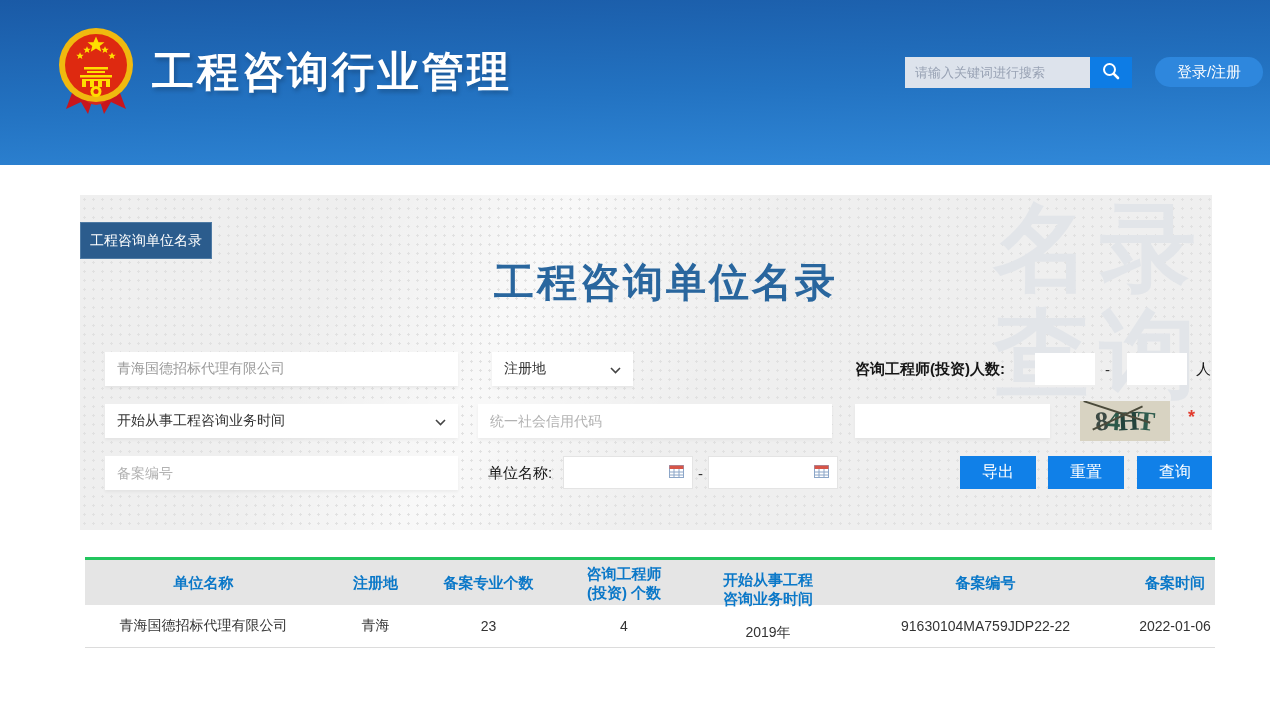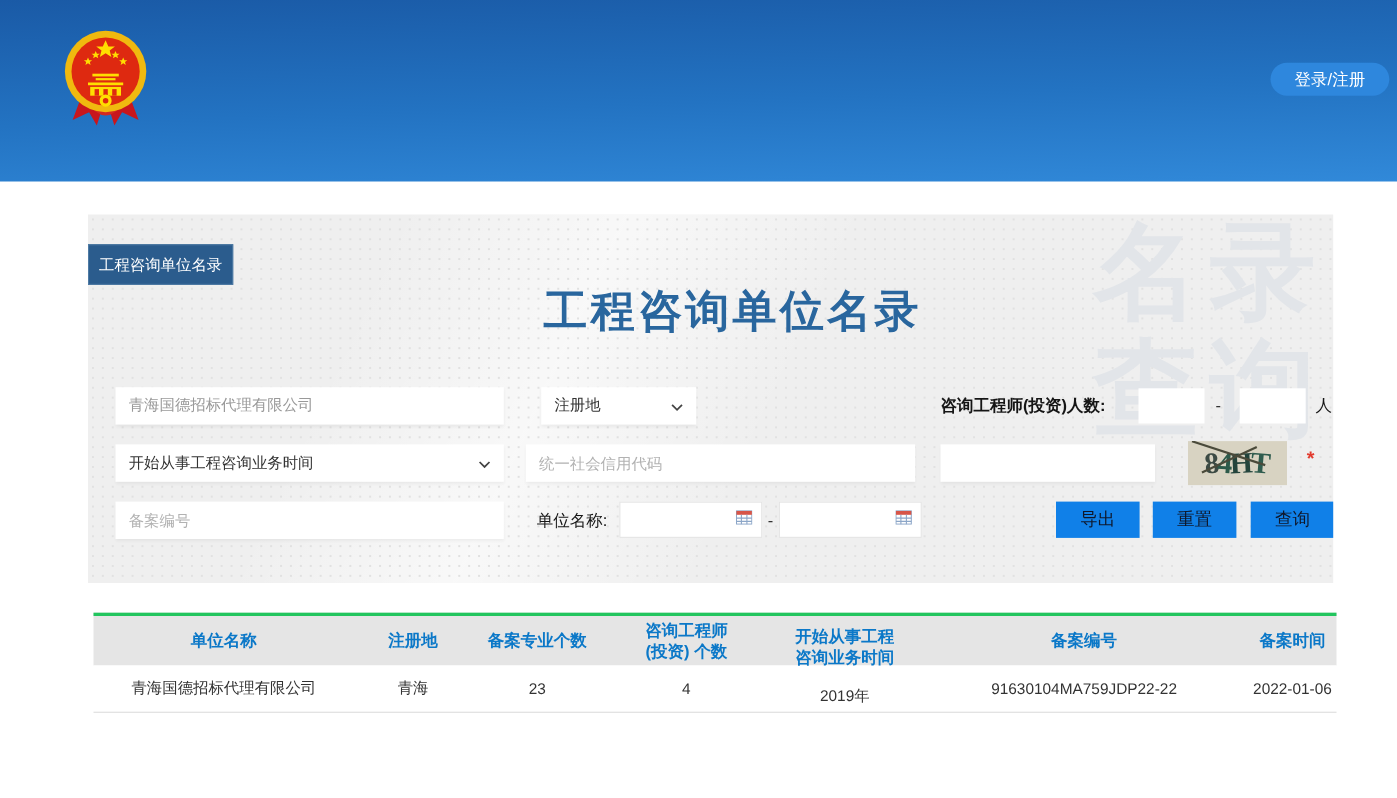--- a/index.html
+++ b/index.html
@@ -89,21 +89,21 @@
   .captcha span { font-size:27px; font-weight:bold; font-family:"Liberation Serif", serif; }
   .captcha span:nth-child(1) { color:#3c4a44; transform:rotate(-6deg); }
   .captcha span:nth-child(2) { color:#2c5a4a; transform:rotate(4deg); margin-left:-2px; }
   .captcha span:nth-child(3) { color:#23443c; transform:rotate(-3deg); margin-left:-2px; }
   .captcha span:nth-child(4) { color:#2f5c4e; transform:rotate(5deg); margin-left:-3px; }
   .cap-line { position:absolute; background:#4a4a3a; height:1.5px; }
   .cap-line.l1 { width:70px; left:2px; top:10px; transform:rotate(18deg); }
   .cap-line.l2 { width:55px; left:10px; top:16px; transform:rotate(-25deg); }
   .req { font-size:18px; color:#e23b2e; font-weight:bold; }
   .btn {
-    width:76px; height:33px; border:none; background:#1080e8; color:#0f172a;
+    width:76px; height:33px; border:none; background:#1080e8; color:#ffffff;
     font-size:16px; cursor:pointer; font-family:inherit;
   }
   
   .table { position:absolute; left:85px; top:557px; width:1130px; }
   .thead {
     display:flex; align-items:center; height:48px;
     background:#e5e5e5; border-top:3px solid #22c55e;
   }
   .th {
     font-size:15px; font-weight:bold; color:#0b78c8; text-align:center;
@@ -137,21 +137,33 @@
       <rect x="30" y="46" width="18" height="2" fill="#ffde00"></rect>
       <rect x="23" y="50" width="32" height="2.5" fill="#ffde00"></rect>
       <rect x="25" y="54" width="28" height="8" fill="#ffde00"></rect>
       <rect x="29" y="56" width="4" height="6" fill="#de2910"></rect>
       <rect x="37" y="56" width="4" height="6" fill="#de2910"></rect>
       <rect x="45" y="56" width="4" height="6" fill="#de2910"></rect>
       <circle cx="39" cy="66.5" r="5.5" fill="#ffde00"></circle>
       <circle cx="39" cy="66.5" r="2.5" fill="#de2910"></circle>
     </svg>
   </div>
-
+  <div class="app-title">工程咨询行业管理</div>
+
+  <div class="search-wrap">
+    <input class="search-input" type="text" placeholder="请输入关键词进行搜索" style="">
+    <button class="search-btn">
+      <span>
+        <svg width="20" height="20" viewBox="0 0 20 20">
+          <circle cx="8.5" cy="8.5" r="5.5" fill="none" stroke="#ffffff" stroke-width="2"></circle>
+          <line x1="12.8" y1="12.8" x2="17" y2="17" stroke="#ffffff" stroke-width="2.6" stroke-linecap="round"></line>
+        </svg>
+      </span>
+    </button>
+  </div>
   <button class="login-btn">登录/注册</button>
 </div>
 
 <div class="panel">
   <div class="watermark">
     <div>名录</div>
     <div>查询</div>
   </div>
 
   <div class="tab">工程咨询单位名录</div>

